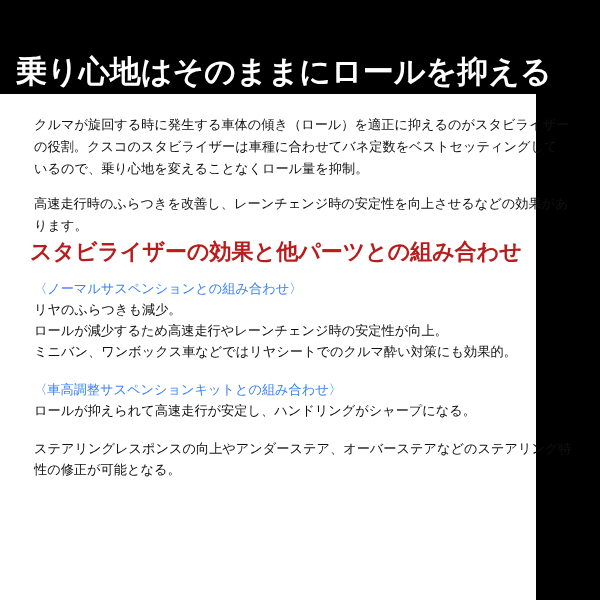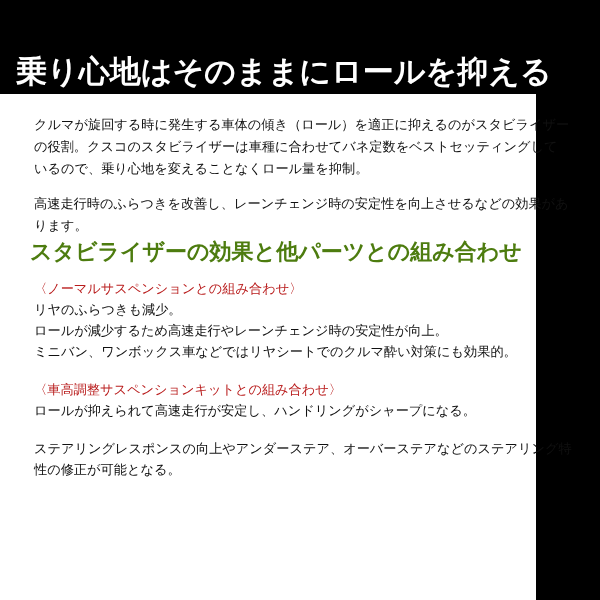--- a/index.html
+++ b/index.html
@@ -65,37 +65,37 @@
   .intro p {
     margin: 0;
   }
   .intro p.gap {
     margin-top: 13px;
   }
   .section-head {
     position: absolute;
     left: 30px;
     top: 143px;
-    color: #4d7c0f;
+    color: #b91c1c;
     font-size: 22px;
     font-weight: bold;
     white-space: nowrap;
     font-family: "DejaVu Sans", sans-serif;
   }
   .blocks {
     position: absolute;
     left: 34px;
     top: 184px;
     width: 540px;
   }
   .block {
     margin-bottom: 17px;
   }
   .block-head {
-    color: #b91c1c;
+    color: #3b82f6;
     font-size: 13.2px;
     line-height: 21px;
     font-family: "DejaVu Sans", sans-serif;
   }
   .block-line {
     color: #111111;
     font-size: 13.2px;
     line-height: 21px;
     font-family: "DejaVu Sans", sans-serif;
   }

